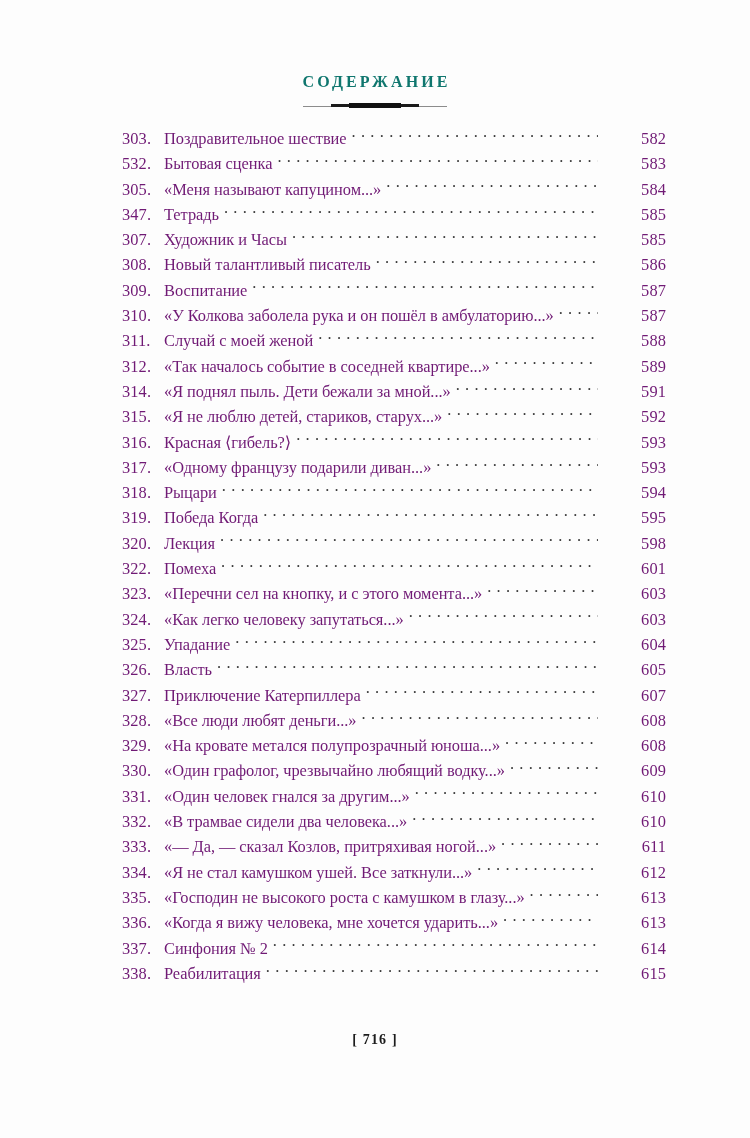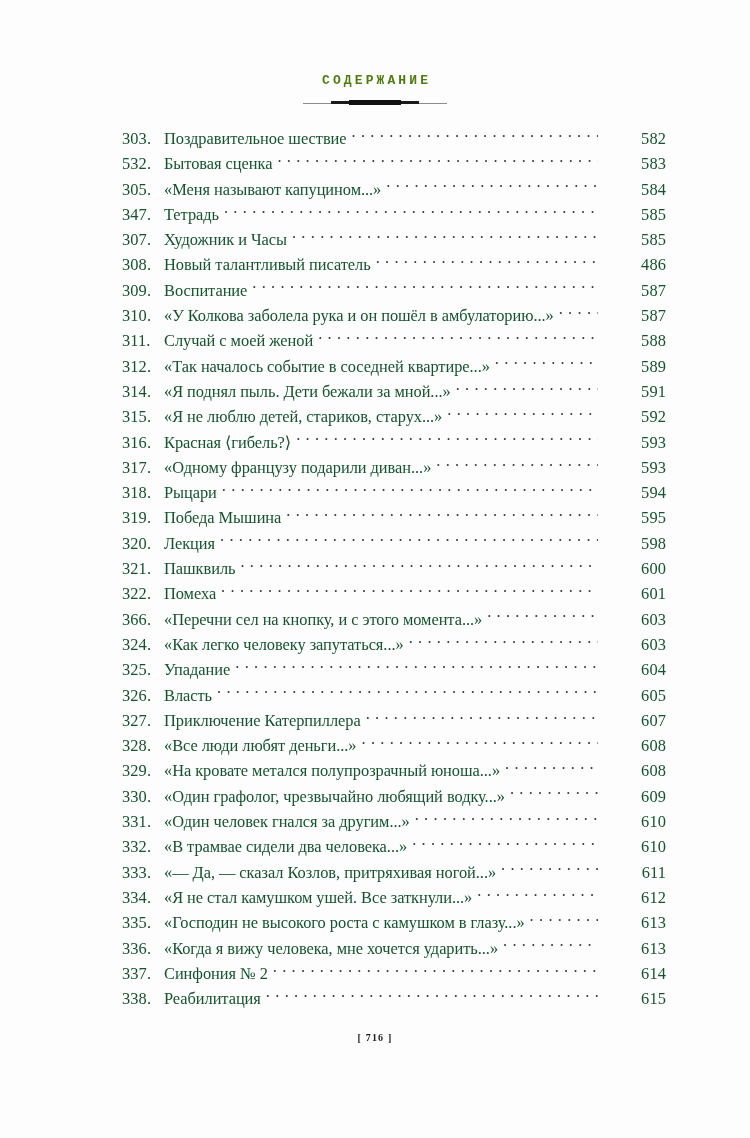--- a/index.html
+++ b/index.html
@@ -28,27 +28,27 @@
 
   
   .header-block {
     position: absolute;
     left: 0;
     top: 74px;
     width: 750px;
     text-align: center;
   }
   .header-title {
-    font-size: 13px;
+    font-size: 16px;
     font-weight: bold;
     letter-spacing: 3.1px;
     text-indent: 3.1px;
-    color: #4d7c0f;
+    color: #0f766e;
     line-height: 1;
-    font-family: Liberation Mono, monospace;
+    font-family: Liberation Serif, serif;
   }
 
   
   .header-rule {
     position: relative;
     width: 144px;
     height: 9px;
     margin: 12px auto 0 auto;
   }
   .header-rule .hairline {
@@ -83,21 +83,21 @@
     top: 126px;
     width: 544px;
   }
   .toc-entry {
     display: flex;
     align-items: baseline;
     font-size: 16.4px;
     line-height: 25.3px;
     height: 25.3px;
     white-space: nowrap;
-    color: #14532d;
+    color: #701a75;
   }
   .entry-num {
     flex: 0 0 auto;
     min-width: 36px;
     text-align: left;
     letter-spacing: 0.1px;
   }
   .entry-title {
     flex: 0 0 auto;
     padding-left: 6px;
@@ -132,21 +132,21 @@
     margin-left: 40px;
   }
 
   
   .footer {
     position: absolute;
     left: 0;
     top: 1032px;
     width: 750px;
     text-align: center;
-    font-size: 10px;
+    font-size: 14px;
     font-weight: bold;
     letter-spacing: 1.2px;
     color: #1c1c1c;
   }
 </style>
 </head>
 <body>
 
 <div class="page">
 
@@ -187,21 +187,21 @@
       <div class="toc-entry">
         <span class="entry-num">307.</span>
         <span class="entry-title">Художник и Часы</span>
         <span class="leader"></span>
         <span class="entry-page">585</span>
       </div>
       <div class="toc-entry">
         <span class="entry-num">308.</span>
         <span class="entry-title">Новый талантливый писатель</span>
         <span class="leader"></span>
-        <span class="entry-page">486</span>
+        <span class="entry-page">586</span>
       </div>
       <div class="toc-entry">
         <span class="entry-num">309.</span>
         <span class="entry-title">Воспитание</span>
         <span class="leader"></span>
         <span class="entry-page">587</span>
       </div>
       <div class="toc-entry">
         <span class="entry-num">310.</span>
         <span class="entry-title">«У Колкова заболела рука и он пошёл в амбулаторию...»</span>
@@ -245,44 +245,38 @@
         <span class="entry-page">593</span>
       </div>
       <div class="toc-entry">
         <span class="entry-num">318.</span>
         <span class="entry-title">Рыцари</span>
         <span class="leader"></span>
         <span class="entry-page">594</span>
       </div>
       <div class="toc-entry">
         <span class="entry-num">319.</span>
-        <span class="entry-title">Победа Мышина</span>
+        <span class="entry-title">Победа Когда</span>
         <span class="leader"></span>
         <span class="entry-page">595</span>
       </div>
       <div class="toc-entry">
         <span class="entry-num">320.</span>
         <span class="entry-title">Лекция</span>
         <span class="leader"></span>
         <span class="entry-page">598</span>
       </div>
       <div class="toc-entry">
-        <span class="entry-num">321.</span>
-        <span class="entry-title">Пашквиль</span>
-        <span class="leader"></span>
-        <span class="entry-page">600</span>
-      </div>
-      <div class="toc-entry">
         <span class="entry-num">322.</span>
         <span class="entry-title">Помеха</span>
         <span class="leader"></span>
         <span class="entry-page">601</span>
       </div>
       <div class="toc-entry">
-        <span class="entry-num">366.</span>
+        <span class="entry-num">323.</span>
         <span class="entry-title">«Перечни сел на кнопку, и с этого момента...»</span>
         <span class="leader"></span>
         <span class="entry-page">603</span>
       </div>
       <div class="toc-entry">
         <span class="entry-num">324.</span>
         <span class="entry-title">«Как легко человеку запутаться...»</span>
         <span class="leader"></span>
         <span class="entry-page">603</span>
       </div>

